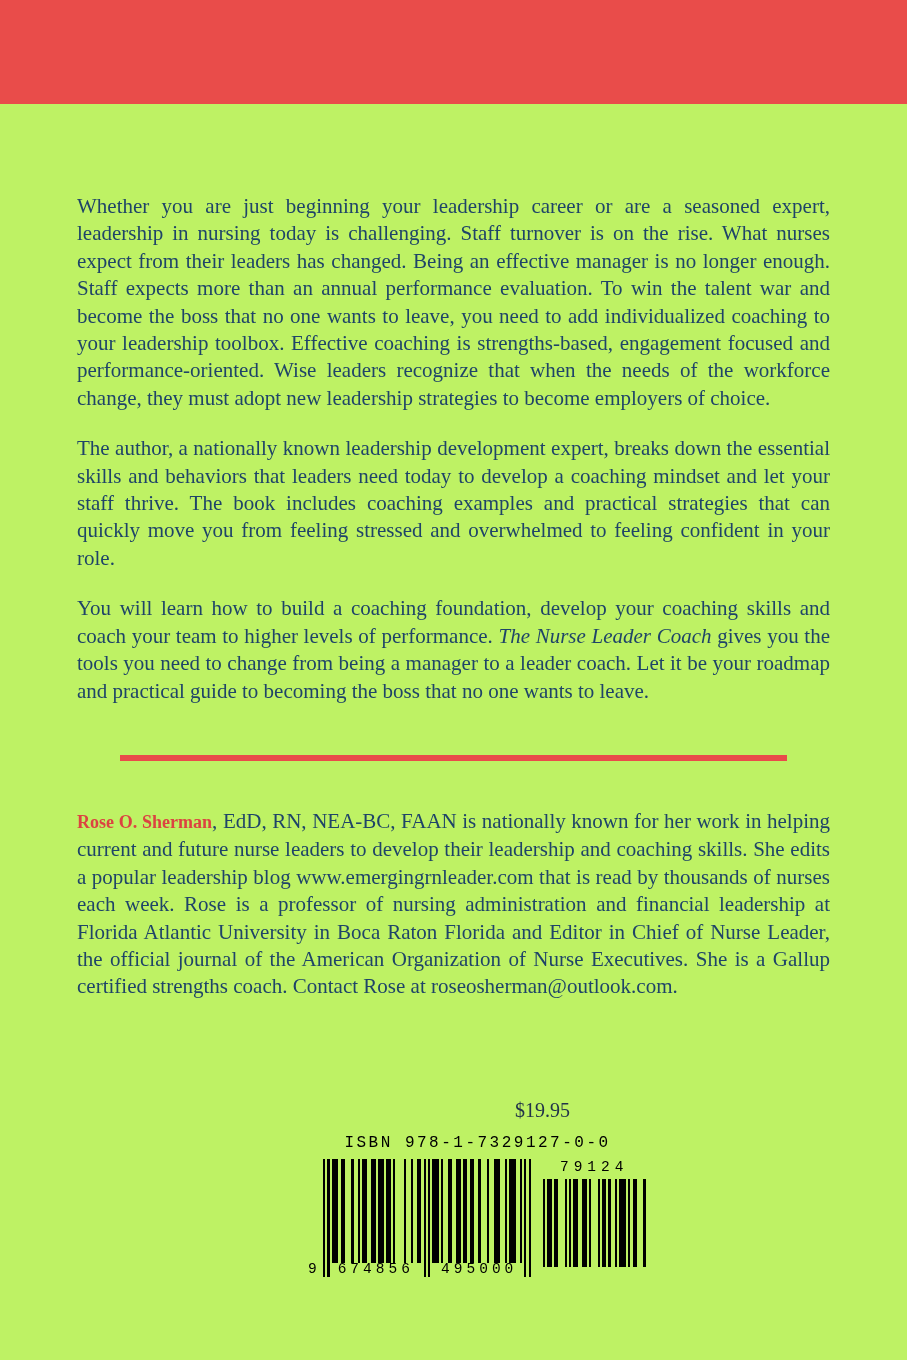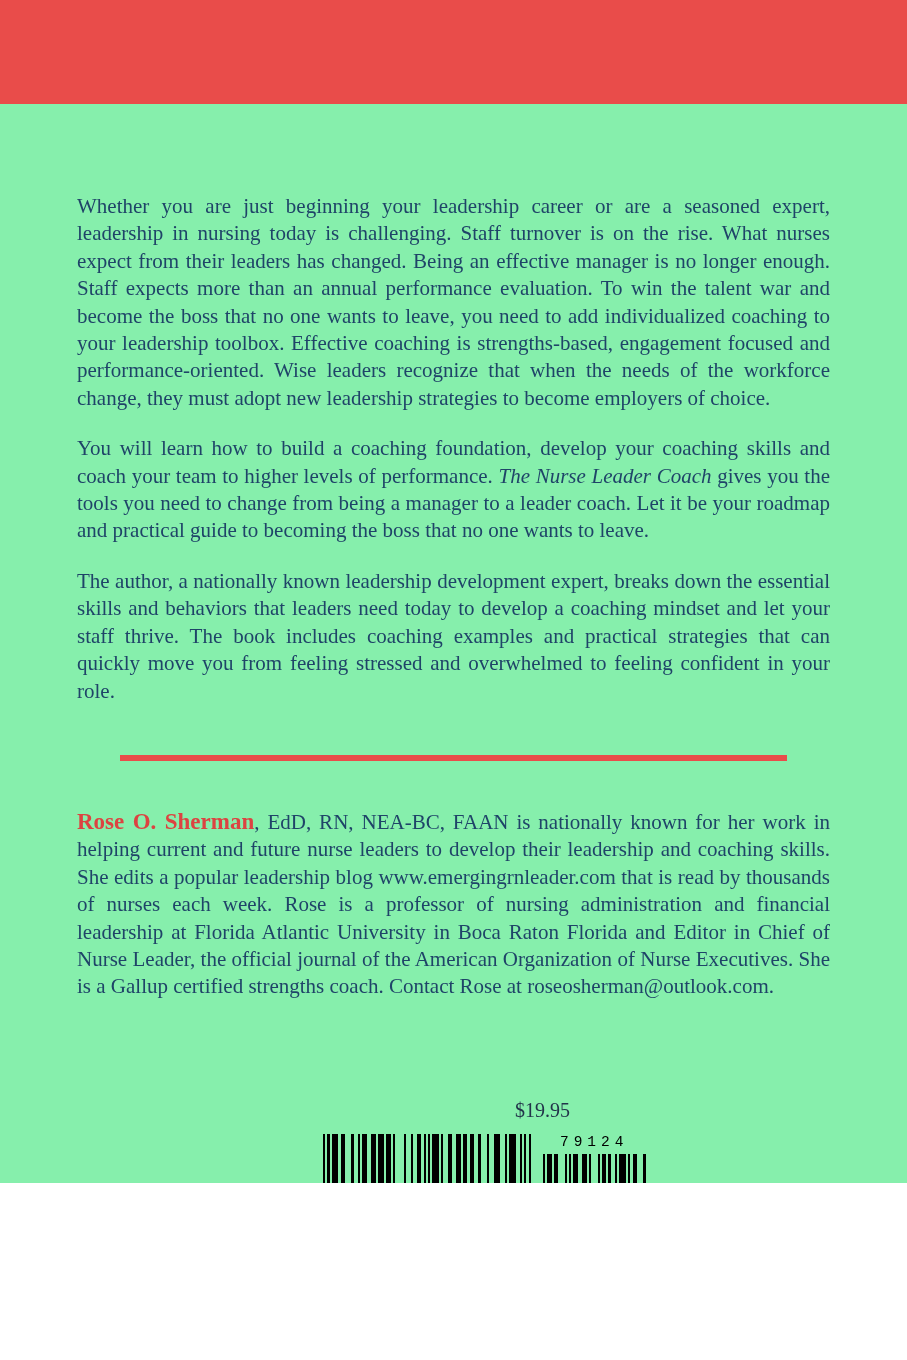--- a/index.html
+++ b/index.html
@@ -1,18 +1,18 @@
 <!DOCTYPE html>
 <html><head>
 <meta charset="utf-8">
 <style>
   html, body { margin: 0; padding: 0; background: #ffffff; }
   .page {
-    width: 907px; height: 1183px;
-    background: #86efac;
+    width: 907px; height: 1360px;
+    background: #bef264;
     position: relative;
     overflow: hidden;
     font-family: "Liberation Serif", serif;
     color: #1f4468;
   }
   .band { height: 104px; width: 100%; background: #e94c4a; }
   .content { padding: 89px 77px 0 77px; }
   .content p {
     margin: 0 0 23px 0;
     font-size: 21px;
@@ -22,21 +22,21 @@
   .book-title-em { font-style: italic; }
   .divider {
     width: 667px; height: 6px;
     background: #e94c4a;
     margin: 50px auto 47px auto;
   }
   .bio { font-size: 21px; }
   .author-name {
     color: #dc4341;
     font-weight: bold;
-    font-size: 23px;
+    font-size: 18px;
   }
 
   
   .barcode-block {
     width: 341px;
     margin: 98px auto 0 auto;
     transform: translateX(24px);
   }
   .price {
     font-size: 20px;
@@ -87,32 +87,33 @@
 </head>
 <body>
 
 <div class="page">
 
   <div class="band"></div>
 
   <div class="content">
     <p>Whether you are just beginning your leadership career or are a seasoned expert, leadership in nursing today is challenging. Staff turnover is on the rise. What nurses expect from their leaders has changed. Being an effective manager is no longer enough. Staff expects more than an annual performance evaluation. To win the talent war and become the boss that no one wants to leave, you need to add individualized coaching to your leadership toolbox. Effective coaching is strengths-based, engagement focused and performance-oriented. Wise leaders recognize that when the needs of the workforce change, they must adopt new leadership strategies to become employers of choice.</p>
 
+    <p>The author, a nationally known leadership development expert, breaks down the essential skills and behaviors that leaders need today to develop a coaching mindset and let your staff thrive. The book includes coaching examples and practical strategies that can quickly move you from feeling stressed and overwhelmed to feeling confident in your role.</p>
+
     <p><span>You will learn how to build a coaching foundation, develop your coaching skills and coach your team to higher levels of performance. </span><em class="book-title-em">The Nurse Leader Coach</em><span> gives you the tools you need to change from being a manager to a leader coach. Let it be your roadmap and practical guide to becoming the boss that no one wants to leave.</span></p>
-
-    <p>The author, a nationally known leadership development expert, breaks down the essential skills and behaviors that leaders need today to develop a coaching mindset and let your staff thrive. The book includes coaching examples and practical strategies that can quickly move you from feeling stressed and overwhelmed to feeling confident in your role.</p>
 
     <div class="divider"></div>
 
     <p class="bio"><strong class="author-name">Rose O. Sherman</strong><span>, EdD, RN, NEA-BC, FAAN is nationally known for her work in helping current and future nurse leaders to develop their leadership and coaching skills. She edits a popular leadership blog www.emergingrnleader.com that is read by thousands of nurses each week. Rose is a professor of nursing administration and financial leadership at Florida Atlantic University in Boca Raton Florida and Editor in Chief of Nurse Leader, the official journal of the American Organization of Nurse Executives. She is a Gallup certified strengths coach. Contact Rose at roseosherman@outlook.com.</span></p>
   </div>
 
   <div class="barcode-block">
     <div class="price">$19.95</div>
 
+    <div class="isbn-label">ISBN 978-1-7329127-0-0</div>
 
     <div class="barcode-row">
       <div class="main-barcode">
         <div class="bars" id="main-bars">
             <div class="bar tall" style="width: 2.2px;"></div>
             <div class="sp" style="width: 2.2px;"></div>
             <div class="bar tall" style="width: 2.2px;"></div>
             <div class="sp" style="width: 2.2px;"></div>
             <div class="bar" style="width: 2.2px;"></div>
             <div class="bar" style="width: 2.2px;"></div>

